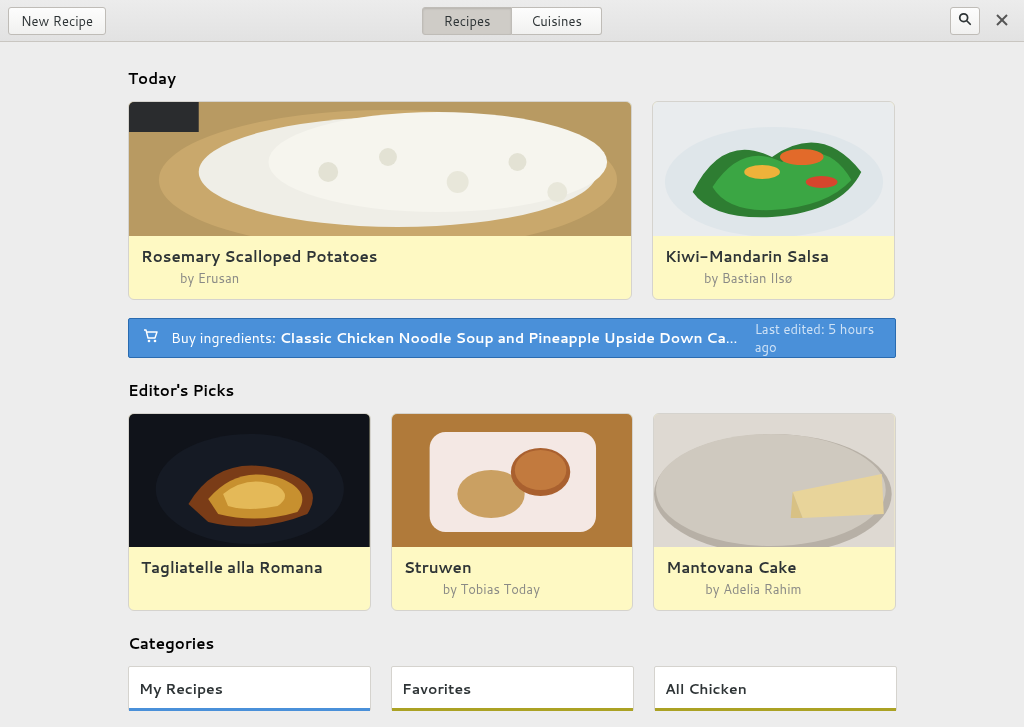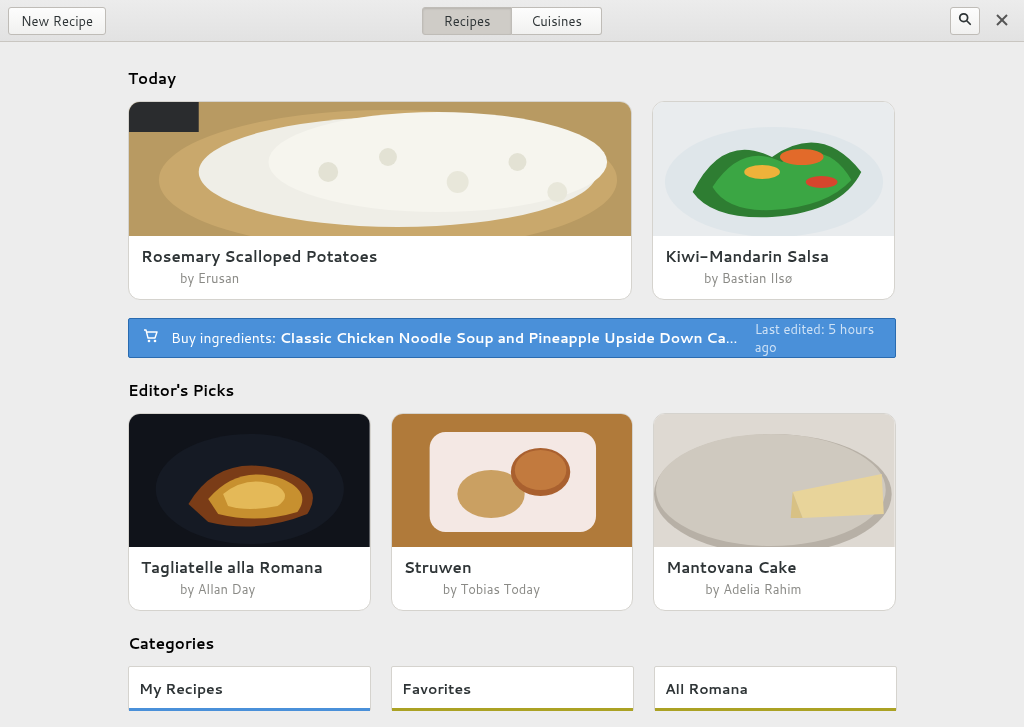--- a/index.html
+++ b/index.html
@@ -70,23 +70,23 @@
     padding: 20px 128px 0 128px;
   }
   h2.section {
     font-size: 15px;
     font-weight: 700;
     color: #000000;
     margin: 6px 0 12px 0;
   }
   .today-row { display: flex; gap: 20px; }
   .card {
-    background: #ffffff;
+    background: #fef9c3;
     border: 1px solid #d5d3ce;
-    border-radius: 12px;
+    border-radius: 6px;
     overflow: hidden;
     cursor: pointer;
   }
   .card-img {
     width: 100%;
     display: block;
   }
   .card-body { padding: 10px 12px 12px 12px; }
   .card-title { font-weight: 700; font-size: 15px; color: #2e3436; }
   .card-by { font-size: 13px; color: #8a8a86; margin-top: 2px; margin-left: 39px; }
@@ -260,21 +260,20 @@
           <svg viewBox="0 0 243 133" preserveAspectRatio="none">
             <rect width="243" height="133" fill="#10131a"></rect>
             <ellipse cx="122" cy="75" rx="95" ry="55" fill="#151a24"></ellipse>
             <path d="M60,90 Q90,40 150,55 Q200,70 180,100 Q130,120 80,108 Z" fill="#7a3c17"></path>
             <path d="M80,85 Q110,50 155,65 Q185,78 170,98 Q130,110 90,100 Z" fill="#c7902f"></path>
             <path d="M95,80 Q120,60 150,72 Q165,82 150,92 Q120,98 100,92 Z" fill="#e4b958"></path>
           </svg>
         </div>
         <div class="card-body">
           <div class="card-title">Tagliatelle alla Romana</div>
-          <div class="card-by">by Allan Day</div>
         </div>
       </div>
 
       <div class="card pick-card">
         <div class="card-img pick-img ph">
           <svg viewBox="0 0 243 133" preserveAspectRatio="none">
             <rect width="243" height="133" fill="#b07a3a"></rect>
             <rect x="38" y="18" width="168" height="100" rx="16" fill="#f4e8e4"></rect>
             <ellipse cx="100" cy="80" rx="34" ry="24" fill="#caa062"></ellipse>
             <ellipse cx="150" cy="58" rx="30" ry="24" fill="#a9602f"></ellipse>
@@ -309,21 +308,21 @@
   <div class="cat-section">
     <h2 class="section">Categories</h2>
     <div class="cat-grid">
       <div class="cat-tile accent-blue">
           <span>My Recipes</span>
         </div>
       <div class="cat-tile accent-olive">
           <span>Favorites</span>
         </div>
       <div class="cat-tile accent-olive">
-          <span>All Romana</span>
+          <span>All Chicken</span>
         </div>
       <div class="cat-tile accent-green">
           <span>New Recipes</span>
         </div>
       <div class="cat-tile accent-blue2">
           <span>Gluten-free recipes</span>
         </div>
       <div class="cat-tile accent-blue2">
           <span>Nut-free recipes</span>
         </div>

